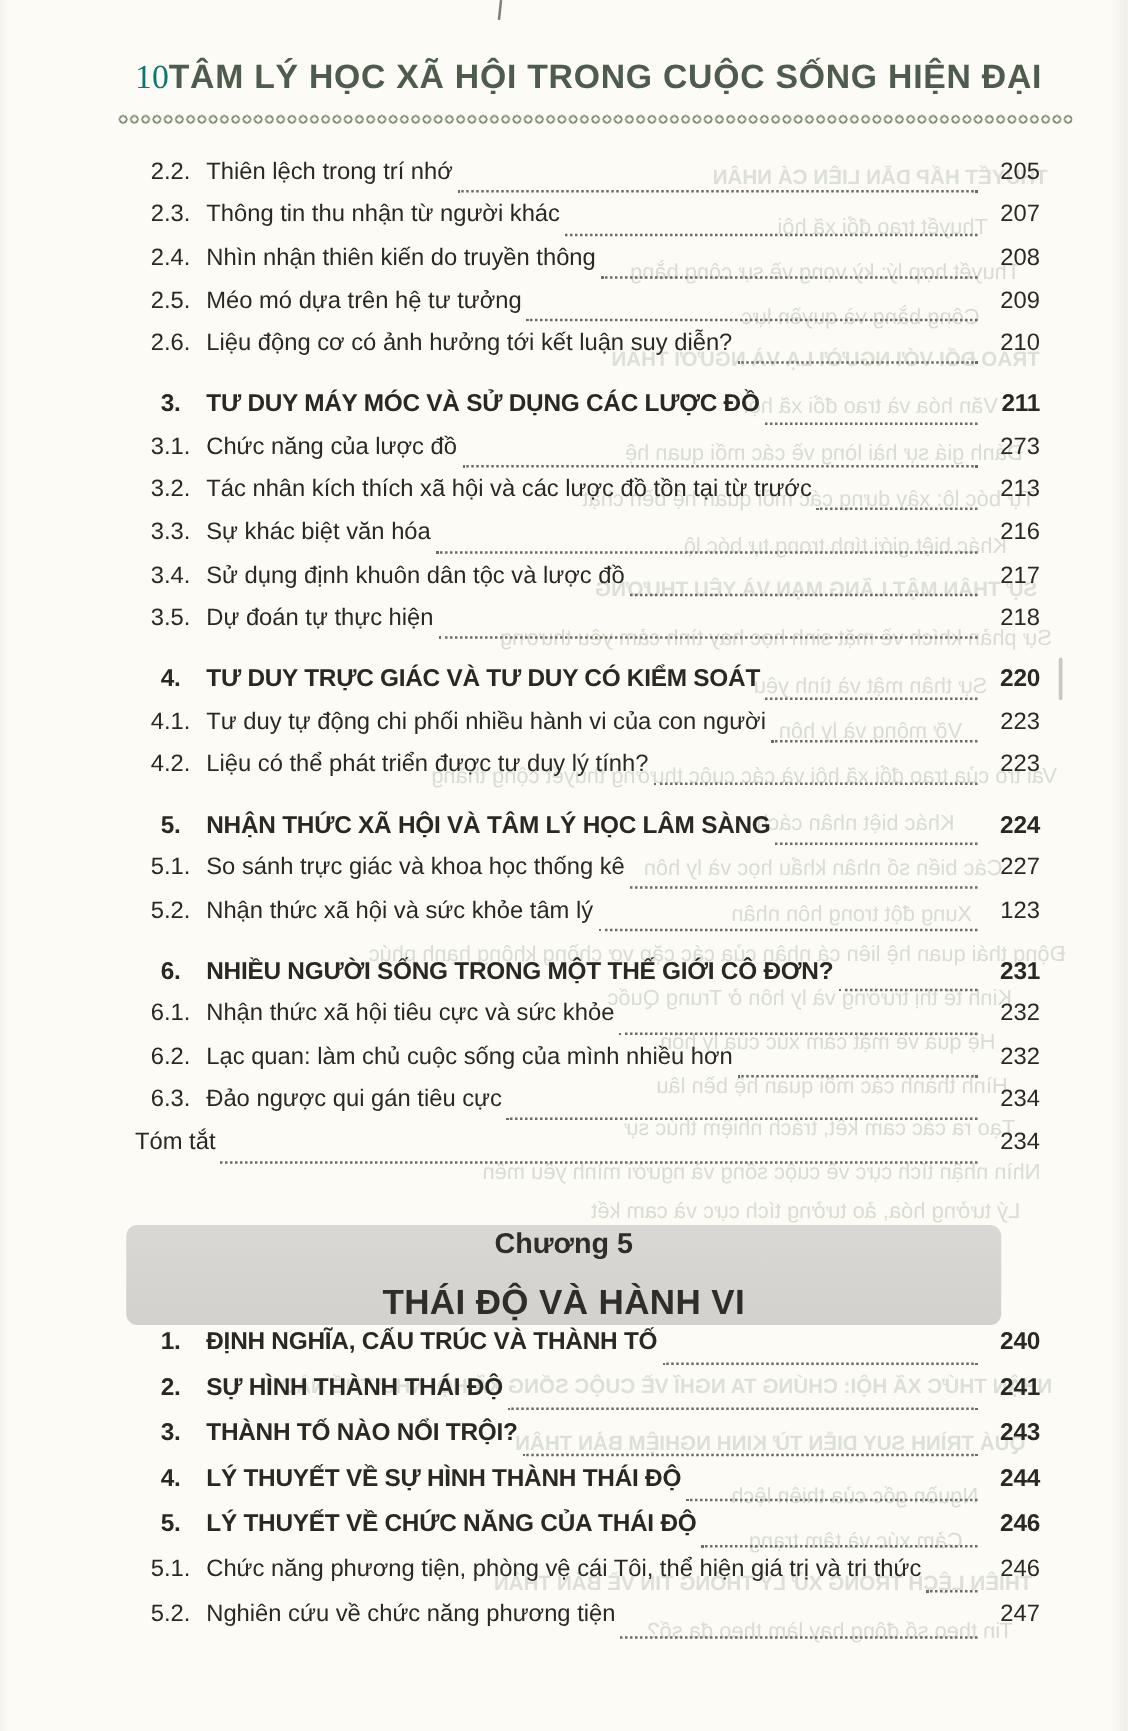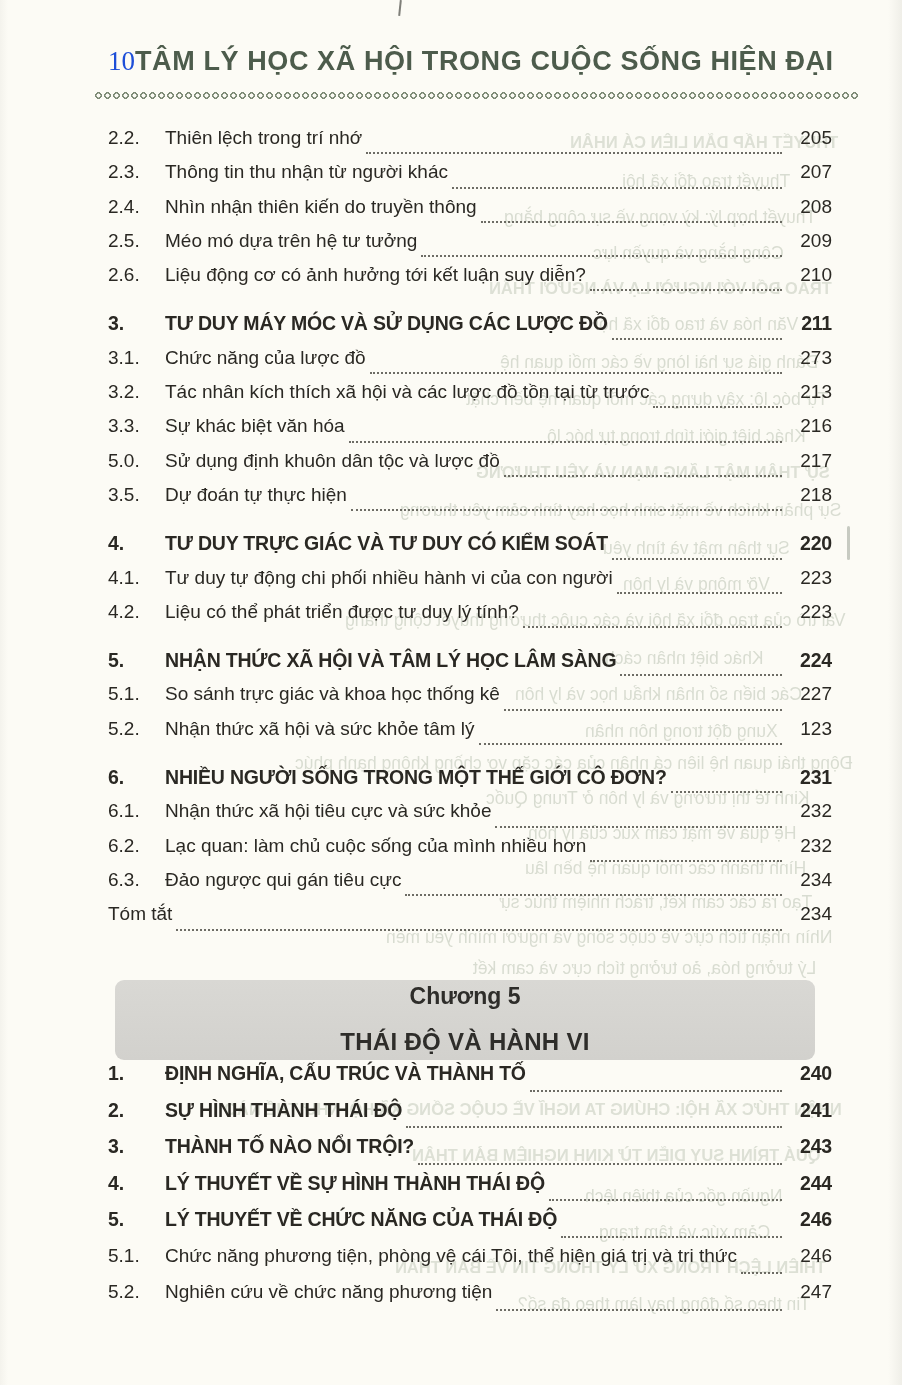--- a/index.html
+++ b/index.html
@@ -18,47 +18,47 @@
   .ghost-layer{position:absolute;inset:0;pointer-events:none;}
   .ghost-line{position:absolute;transform:scaleX(-1);color:var(--ghost);opacity:.48;
     font-size:17.5px;white-space:nowrap;}
   .ghost-line.caps{font-weight:bold;font-size:16.5px;opacity:.42;}
 
   .content{position:absolute;inset:0;}
 
   
   .page-header{position:absolute;top:48px;left:108px;right:70px;display:flex;
     justify-content:space-between;align-items:flex-end;}
-  .folio{font-family:"Liberation Serif","DejaVu Serif",serif;font-size:27px;color:#1d4ed8;line-height:1;}
+  .folio{font-family:"Liberation Serif","DejaVu Serif",serif;font-size:27px;color:#0f766e;line-height:1;}
   .running-title{font-size:27px;letter-spacing:.6px;color:var(--header-green);
     font-weight:700;line-height:1;white-space:nowrap;}
   .header-rule{position:absolute;top:91px;left:94px;right:44px;height:9px;
     background-image:radial-gradient(closest-side,rgba(0,0,0,0) 42%,#68775f 48%,#68775f 74%,rgba(0,0,0,0) 80%);
     background-size:9px 9px;background-repeat:repeat-x;opacity:.85;}
 
   
   .toc{position:absolute;left:108px;right:70px;}
   .toc-top{top:127px;}
   .toc-ch5{top:1062px;}
   .toc-row{display:flex;align-items:baseline;height:34.3px;font-size:19px;color:var(--ink);}
   .toc-ch5 .toc-row{height:36.5px;}
   .toc-row.gap{margin-top:14px;}
   .toc-row.lvl1{font-weight:bold;font-size:19.5px;letter-spacing:-.2px;}
-  .toc-num{flex:0 0 57px;}
+  .toc-num{flex:0 0 57px;text-align:center;}
   .toc-label{white-space:nowrap;}
   .toc-leader{flex:1 1 auto;min-width:18px;border-bottom:2px dotted var(--leader);
     margin:0 4px;align-self:flex-end;margin-bottom:7px;opacity:.85;}
   .toc-page{flex:0 0 46px;text-align:right;}
 
   
-  .banner{position:absolute;top:980px;left:115px;width:700px;height:80px;
+  .banner{position:absolute;top:980px;left:101px;width:700px;height:80px;
     background:linear-gradient(180deg,#d9d8d4,#d2d1cd);border-radius:9px;
     display:flex;flex-direction:column;align-items:center;justify-content:center;gap:20px;}
   .banner .kicker{font-weight:bold;font-size:23px;color:#2e2d2a;line-height:1.1;}
-  .banner .title{font-weight:bold;font-size:24px;color:#2e2d2a;letter-spacing:.3px;line-height:1.1;}
+  .banner .title{font-weight:bold;font-size:28px;color:#2e2d2a;letter-spacing:.3px;line-height:1.1;}
 
   
   .artifact-top{position:absolute;left:399px;top:0;width:2px;height:16px;background:#4a4a44;
     transform:rotate(6deg);opacity:.7;}
   .artifact-right{position:absolute;right:52px;top:526px;width:3px;height:34px;background:#9aa296;
     opacity:.55;border-radius:2px;}
 </style>
 </head>
 <body>
 
@@ -166,21 +166,21 @@
   </div>
 
   <div class="toc-row">
     <span class="toc-num">3.3.</span>
     <span class="toc-label">Sự khác biệt văn hóa</span>
     <span class="toc-leader"></span>
     <span class="toc-page">216</span>
   </div>
 
   <div class="toc-row">
-    <span class="toc-num">5.0.</span>
+    <span class="toc-num">3.4.</span>
     <span class="toc-label">Sử dụng định khuôn dân tộc và lược đồ</span>
     <span class="toc-leader"></span>
     <span class="toc-page">217</span>
   </div>
 
   <div class="toc-row">
     <span class="toc-num">3.5.</span>
     <span class="toc-label">Dự đoán tự thực hiện</span>
     <span class="toc-leader"></span>
     <span class="toc-page">218</span>

